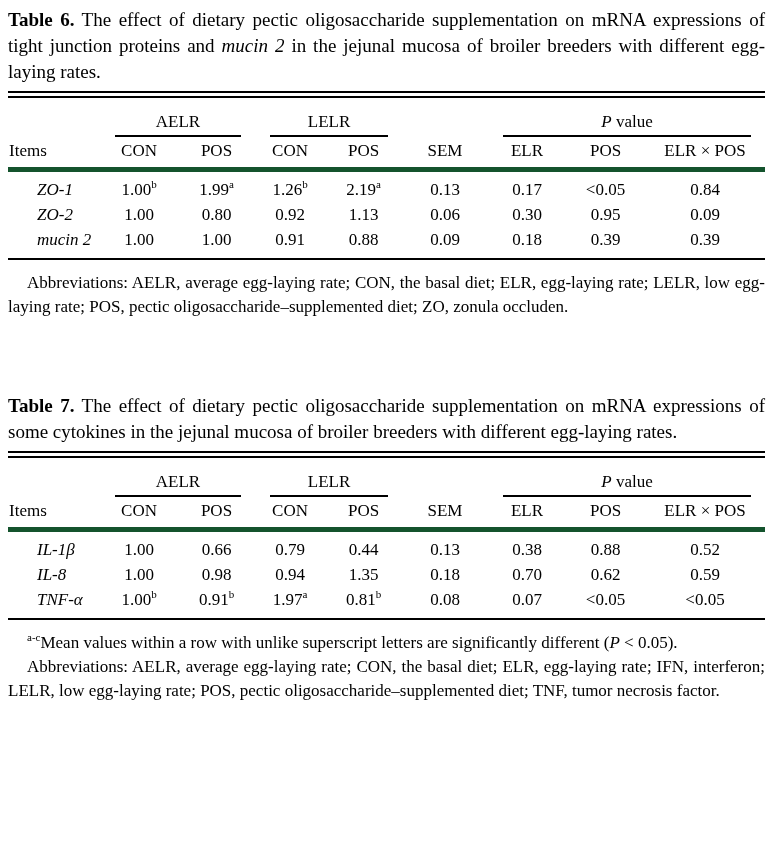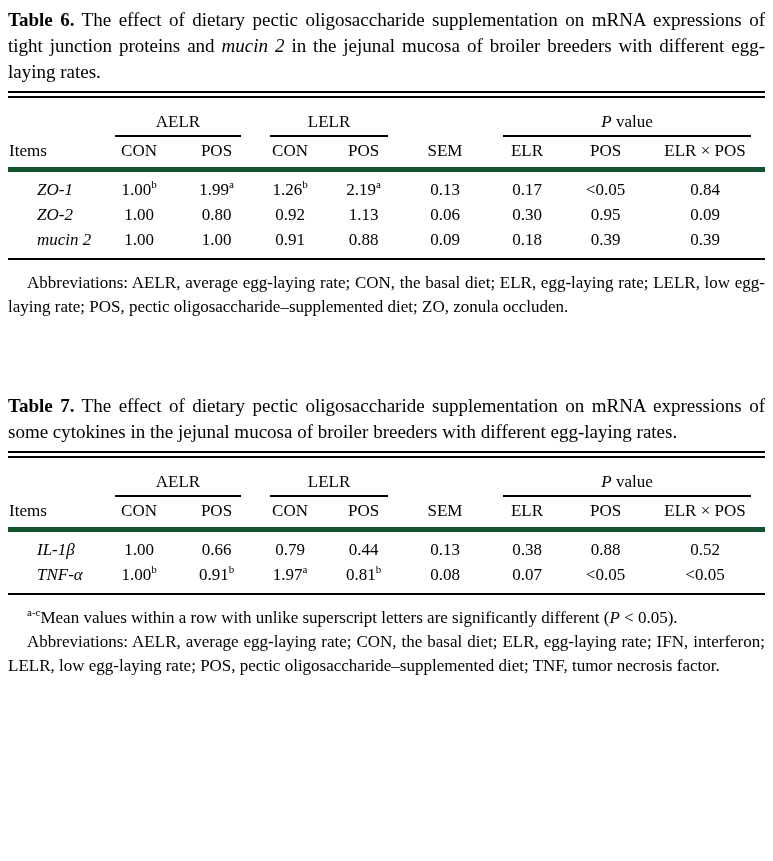--- a/index.html
+++ b/index.html
@@ -198,20 +198,31 @@
           <td>1.00</td>
           <td>0.66</td>
           <td>0.79</td>
           <td>0.44</td>
           <td>0.13</td>
           <td>0.38</td>
           <td>0.88</td>
           <td>0.52</td>
         </tr>
         <tr>
+          <td class="item"><i>IL-8</i></td>
+          <td>1.00</td>
+          <td>0.98</td>
+          <td>0.94</td>
+          <td>1.35</td>
+          <td>0.18</td>
+          <td>0.70</td>
+          <td>0.62</td>
+          <td>0.59</td>
+        </tr>
+        <tr>
           <td class="item"><i>TNF-α</i></td>
           <td>1.00<sup>b</sup></td>
           <td>0.91<sup>b</sup></td>
           <td>1.97<sup>a</sup></td>
           <td>0.81<sup>b</sup></td>
           <td>0.08</td>
           <td>0.07</td>
           <td>&lt;0.05</td>
           <td>&lt;0.05</td>
         </tr>

